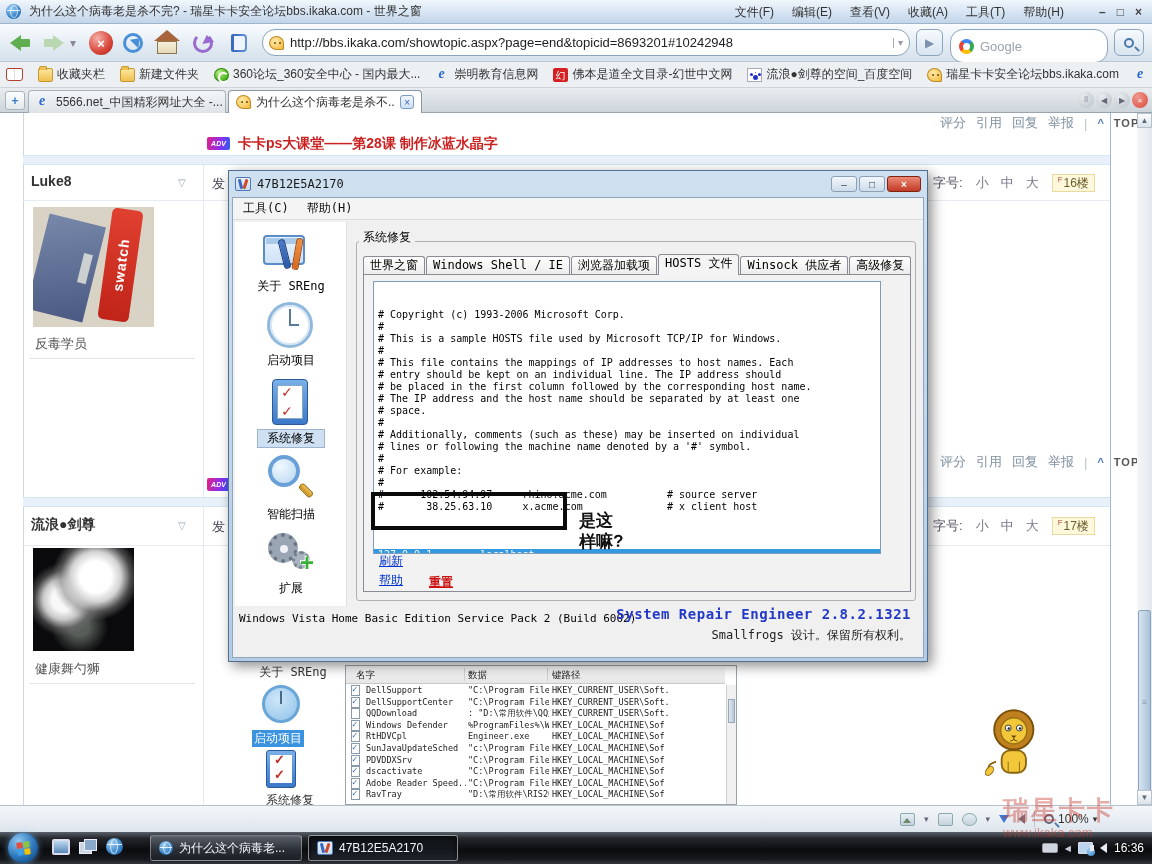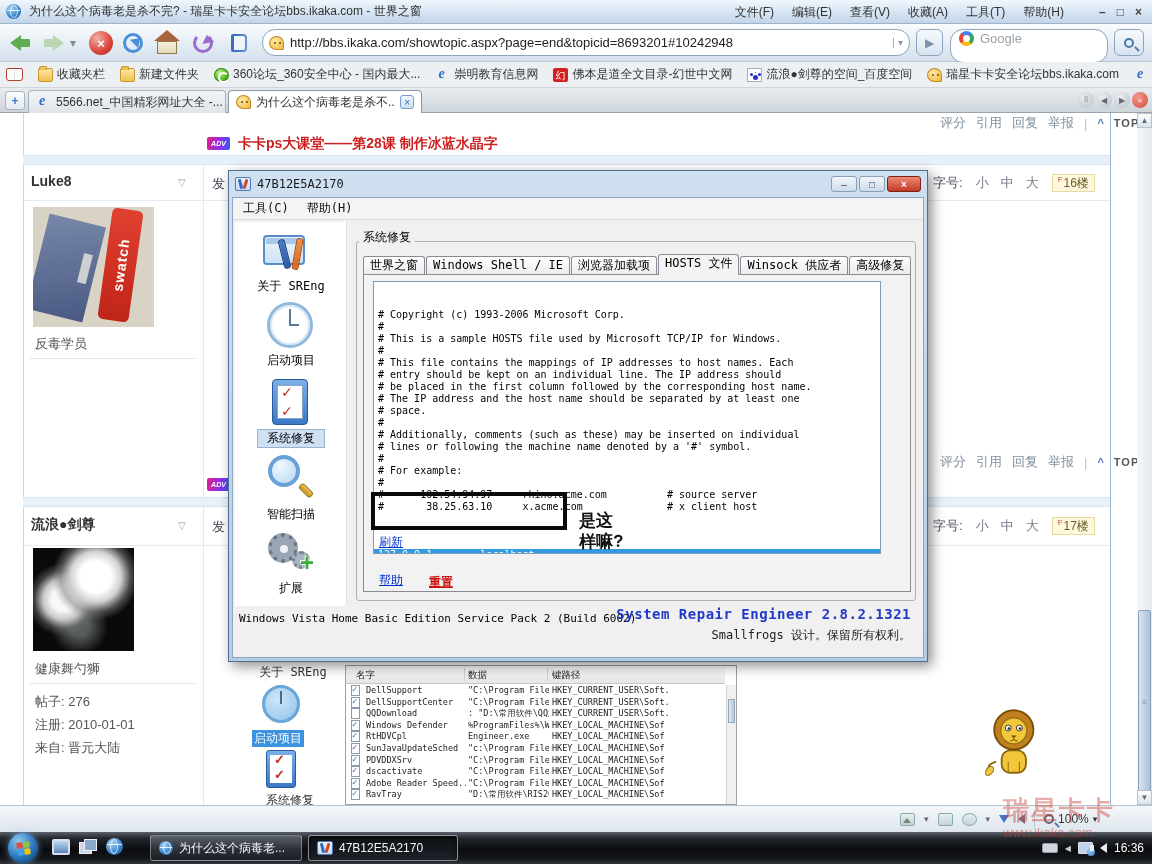--- a/index.html
+++ b/index.html
@@ -27,21 +27,21 @@
 .ring.purple{border-color:#9a6ad0;border-top-color:transparent}
 .ring.purple::before{border-left-color:#9a6ad0;transform:rotate(-100deg);right:-4px;top:-6px}
 .homeic{width:20px;height:13px;background:linear-gradient(#f6efd9,#e4d8b8);border:1px solid #8f7850;position:relative;margin-top:9px}
 .homeic::before{content:"";position:absolute;left:-4px;top:-12px;border-left:13px solid transparent;border-right:13px solid transparent;border-bottom:11px solid #a8643a}
 .bookic{width:16px;height:18px;background:linear-gradient(90deg,#3a6cc0 30%,#6a94d8);border-radius:2px 4px 4px 2px;position:relative}
 .bookic::before{content:"";position:absolute;left:3px;top:2px;right:2px;bottom:2px;background:#eef4fc;border-radius:0 2px 2px 0}
 #addrbar{position:absolute;left:262px;top:5px;width:648px;height:27px;background:#fff;border:1px solid #8ca4bc;border-radius:13px;display:flex;align-items:center;padding:0 6px;overflow:hidden}
 #addrbar input{border:none;outline:none;flex:1;font-size:13px;color:#222;background:transparent;margin-left:6px;font-family:"Liberation Sans",sans-serif}
 .addr-split{color:#99a;display:flex;gap:3px;align-items:center;font-size:10px}
 .gobtn{position:absolute;left:916px;top:5px;width:27px;height:27px;border:1px solid #8ca4bc;border-radius:6px;background:linear-gradient(#f6fafd,#d8e4f0);color:#7a92aa;display:flex;align-items:center;justify-content:center;font-size:12px}
-#searchbox{position:absolute;left:950px;top:5px;width:158px;height:27px;background:#fff;border:1px solid #8ca4bc;border-radius:13px;display:flex;align-items:flex-end;padding:16px 8px;gap:6px}
+#searchbox{position:absolute;left:950px;top:5px;width:158px;height:27px;background:#fff;border:1px solid #8ca4bc;border-radius:13px;display:flex;align-items:center;padding:16px 8px;gap:6px}
 .glogo{width:15px;height:15px;border-radius:50%;background:conic-gradient(from -40deg,#4285f4 0 90deg,#34a853 90deg 180deg,#fbbc05 180deg 270deg,#ea4335 270deg 360deg);position:relative;flex:none}
 .glogo::after{content:"";position:absolute;left:4px;top:4px;width:7px;height:7px;border-radius:50%;background:#fff}
 #searchbox input{border:none;outline:none;width:110px;font-size:13px;color:#222;background:transparent;font-family:"Liberation Sans",sans-serif}
 #searchbox input::placeholder{color:#9aa3ab}
 .searchbtn{position:absolute;left:1114px;top:5px;width:30px;height:27px;border:1px solid #8ca4bc;border-radius:6px;background:linear-gradient(#f6fafd,#d8e4f0);display:flex;align-items:center;justify-content:center}
 .mag{width:10px;height:10px;border:2px solid #4a78a8;border-radius:50%;position:relative}
 .mag::after{content:"";position:absolute;left:8px;top:8px;width:6px;height:2px;background:#4a78a8;transform:rotate(45deg)}
 
 #favbar{position:absolute;left:0;top:62px;width:1152px;height:26px;background:#edf0f3;border-bottom:1px solid #ced4d9;display:flex;align-items:center;padding:0 6px;gap:15px;overflow:hidden;white-space:nowrap}
 .fav-item{display:flex;align-items:center;gap:4px;color:#333;font-size:12px;flex:none}
@@ -418,25 +418,20 @@
       </span>
     <span class="floorbadge">
         <span class="ff">F</span>
         <span>17楼</span>
       </span>
   </div>
 
   <div id="av2"></div>
   <div class="rank" style="left:35px;top:547px">健康舞勺狮</div>
   <div class="avdiv" style="left:30px;top:570px;width:165px"></div>
-  <div class="stats" style="left:35px;top:577px">
-    <div>帖子: 276</div>
-    <div>注册: 2010-01-01</div>
-    <div>来自: 晋元大陆</div>
-  </div>
 
   <div class="emb-label" style="left:253px;top:551px;width:80px">关于 SREng</div>
   <div class="sm-clock" style="left:262px;top:572px"></div>
   <div class="emb-label sel" style="left:252px;top:617px">启动项目</div>
   <div class="sm-check" style="left:266px;top:637px"></div>
   <div class="emb-label" style="left:250px;top:679px;width:80px">系统修复</div>
   <div id="embtable">
     <div id="embhead">
       <span style="left:10px">名字</span>
       <span style="left:122px">数据</span>
@@ -599,21 +594,21 @@
     <div id="dpanel"></div>
     <div id="hostsbox">
       <div><div class="hline"># Copyright (c) 1993-2006 Microsoft Corp.</div><div class="hline">#</div><div class="hline"># This is a sample HOSTS file used by Microsoft TCP/IP for Windows.</div><div class="hline">#</div><div class="hline"># This file contains the mappings of IP addresses to host names. Each</div><div class="hline"># entry should be kept on an individual line. The IP address should</div><div class="hline"># be placed in the first column followed by the corresponding host name.</div><div class="hline"># The IP address and the host name should be separated by at least one</div><div class="hline"># space.</div><div class="hline">#</div><div class="hline"># Additionally, comments (such as these) may be inserted on individual</div><div class="hline"># lines or following the machine name denoted by a '#' symbol.</div><div class="hline">#</div><div class="hline"># For example:</div><div class="hline">#</div><div class="hline">#      102.54.94.97     rhino.acme.com          # source server</div><div class="hline">#       38.25.63.10     x.acme.com              # x client host</div><div class="hline"></div></div>
       <div><div class="hentry sel">127.0.0.1        localhost</div></div>
     </div>
     <div id="blackrect"></div>
     <div id="annot">
       <div>是这</div>
       <div>样嘛?</div>
     </div>
-    <span class="dlink blue" style="left:146px;top:336px">刷新</span>
+    <span class="dlink blue" style="left:146px;top:355px">刷新</span>
     <span class="dlink blue" style="left:146px;top:374px">帮助</span>
     <span class="dlink red" style="left:196px;top:376px">重置</span>
     <div id="dstatus-l">Windows Vista Home Basic Edition Service Pack 2 (Build 6002)</div>
     <div id="dproduct">System Repair Engineer 2.8.2.1321</div>
     <div id="dcopy">Smallfrogs 设计。保留所有权利。</div>
   </div>
 </div>
 
 <div id="statusbar">
   <div id="sb-icons">

